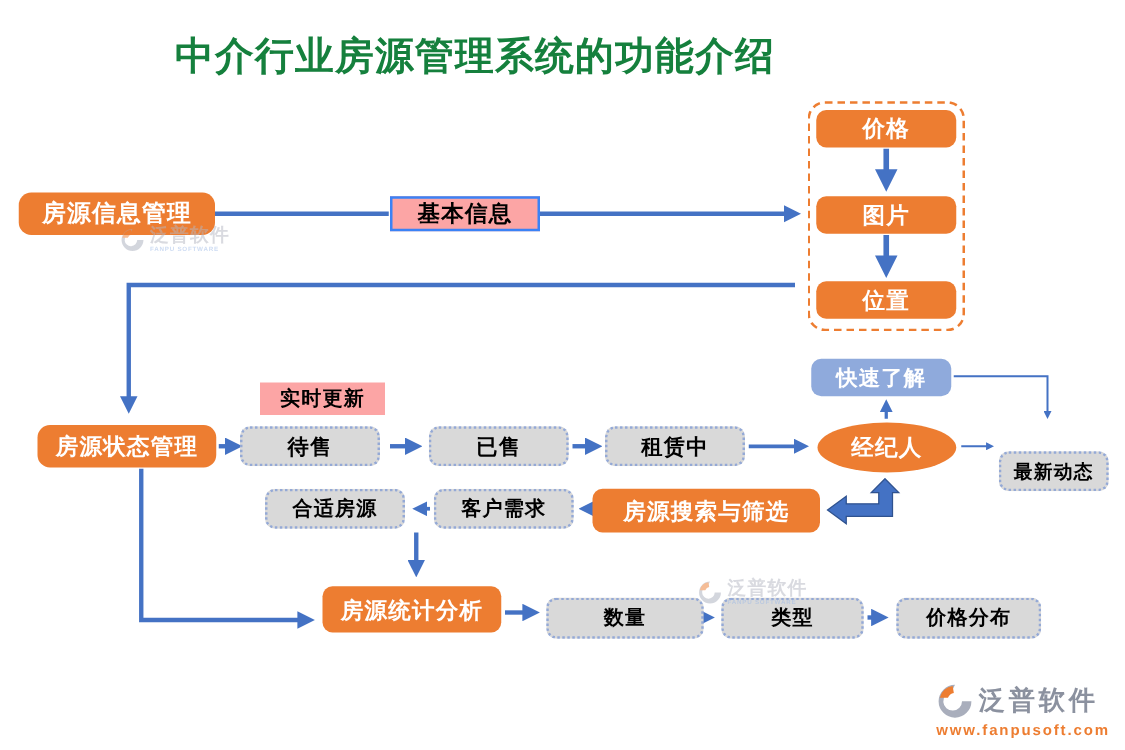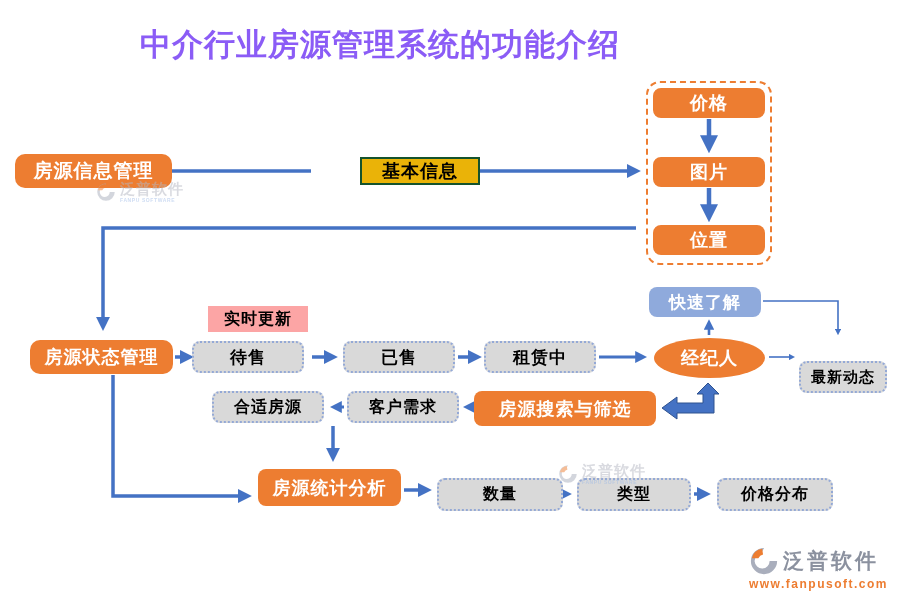--- a/index.html
+++ b/index.html
@@ -3,30 +3,30 @@
 <meta charset="utf-8">
 <style>
   html,body{margin:0;padding:0;background:#fff;}
   .stage{
     position:relative; width:900px; height:600px; background:#ffffff;
     font-family:"Liberation Sans","DejaVu Sans",sans-serif; overflow:hidden;
   }
   .connectors{position:absolute; left:0; top:0; z-index:1;}
   .title{
     position:absolute; left:0; top:24px; width:760px; text-align:center;
-    font-size:31px; font-weight:bold; color:#8b5cf6; letter-spacing:1px; z-index:2; margin:0;
+    font-size:31px; font-weight:bold; color:#15803d; letter-spacing:1px; z-index:2; margin:0;
   }
   .node{
     position:absolute; box-sizing:border-box; display:flex; align-items:center; justify-content:center;
     font-weight:bold; z-index:2; white-space:nowrap; letter-spacing:1px;
   }
   .orange{background:#ED7D31; color:#ffffff; border-radius:10px;}
   .gray{background:#D9D9D9; color:#000000; border:2px dotted #94A9D6; border-radius:8px; font-size:17px;}
   .plainlabel{background:#fca5a5; color:#000000;}
-  .whitebox{background:#eab308; color:#000000; border:2px solid #14532d;margin-left:48px;}
+  .whitebox{background:#fca5a5; color:#000000; border:2px solid #3b82f6;}
   .blue{background:#8FAADC; color:#ffffff; border-radius:8px;}
   .ellipse{background:#ED7D31; color:#ffffff; border-radius:50%;}
   .dashed-group{
     position:absolute; left:646px; top:81px; width:126px; height:184px;
     border:2px dashed #ED7D31; border-radius:14px; box-sizing:border-box; z-index:1;
   }
   .watermark{
     position:absolute; display:flex; gap:4px; align-items:center;
     opacity:.5; z-index:3; pointer-events:none;
   }

